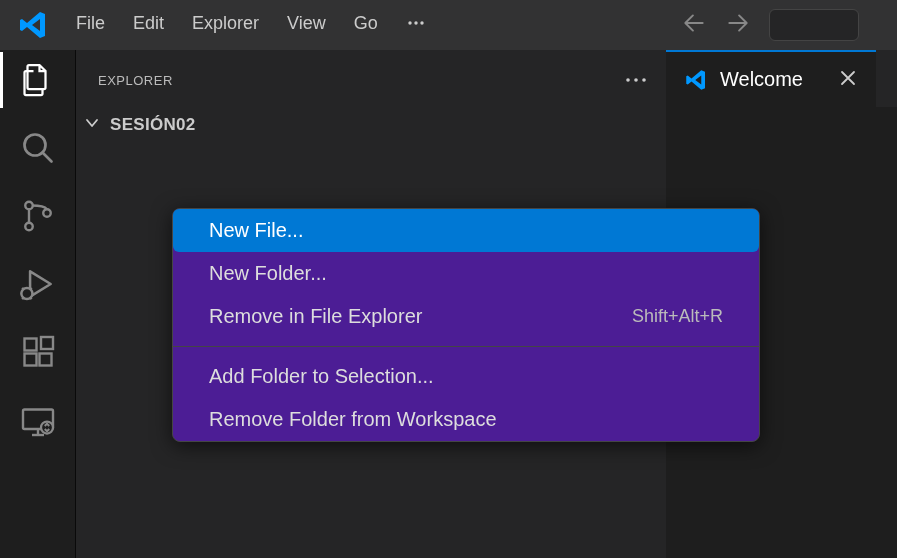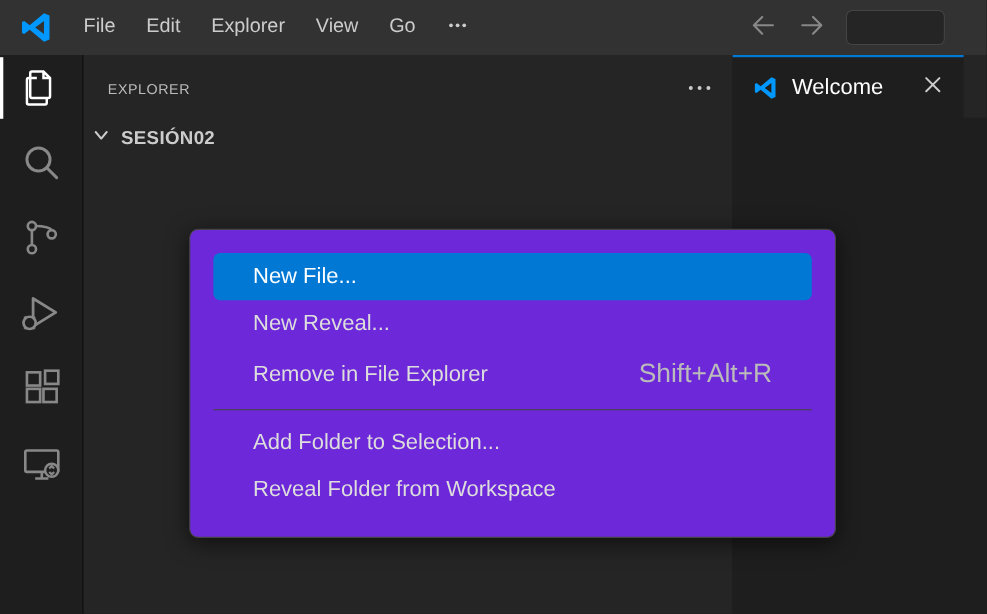--- a/index.html
+++ b/index.html
@@ -36,30 +36,30 @@
     .tab-close { color: #ccc; cursor: pointer; margin-left: auto; }
     .welcome-body { padding: 100px 0 0 0; color: #d4d4d4; }
     .welcome-heading { font-size: 62px; font-weight: 300; color: #e8e8e8; padding-left: 0; }
     .welcome-sub { font-size: 36px; font-weight: 300; color: #b0b0b0; margin-top: 24px; }
     
     .context-menu {
       position: absolute;
       top: 208px;
       left: 172px;
       width: 588px;
-      background: #6d28d9;
+      background: #4c1d95;
       border: 1px solid #454545;
       border-radius: 8px;
       box-shadow: 0 4px 20px rgba(0,0,0,0.6);
-      padding: 21px;
+      padding: 0;
       z-index: 100;
     }
     .ctx-item { display: flex; align-items: center; justify-content: space-between; padding: 10px 36px; font-size: 20px; color: #ddd; cursor: pointer; border-radius: 6px; }
     .ctx-item.highlighted { background: #0078d4; color: #fff; }
-    .ctx-shortcut { color: #bbb; font-size: 24px; }
+    .ctx-shortcut { color: #bbb; font-size: 18px; }
     .ctx-sep { height: 1px; background: #454545; margin: 8px 0; }
   </style>
 </head>
 <body>
 
 <div class="titlebar">
   <div class="logo-area">
     <svg width="32" height="32" viewBox="0 0 32 32">
       <path d="M23 3 L28 5 L28 27 L23 29 L10 18 L5 22 L3 21 L3 11 L5 10 L10 14 Z M23 10 L15 16 L23 22 Z" fill="#0098ff"></path>
     </svg>
@@ -188,26 +188,26 @@
     </div>
   </div>
 
 </div>
 
 <div class="context-menu">
   <div class="ctx-item highlighted">
     <span>New File...</span>
   </div>
   <div class="ctx-item">
-    <span>New Reveal...</span>
+    <span>New Folder...</span>
   </div>
   <div class="ctx-item">
     <span>Remove in File Explorer</span>
     <span class="ctx-shortcut">Shift+Alt+R</span>
   </div>
   <div class="ctx-sep"></div>
   <div class="ctx-item">
     <span>Add Folder to Selection...</span>
   </div>
   <div class="ctx-item">
-    <span>Reveal Folder from Workspace</span>
+    <span>Remove Folder from Workspace</span>
   </div>
 </div>
 
 </body></html>

